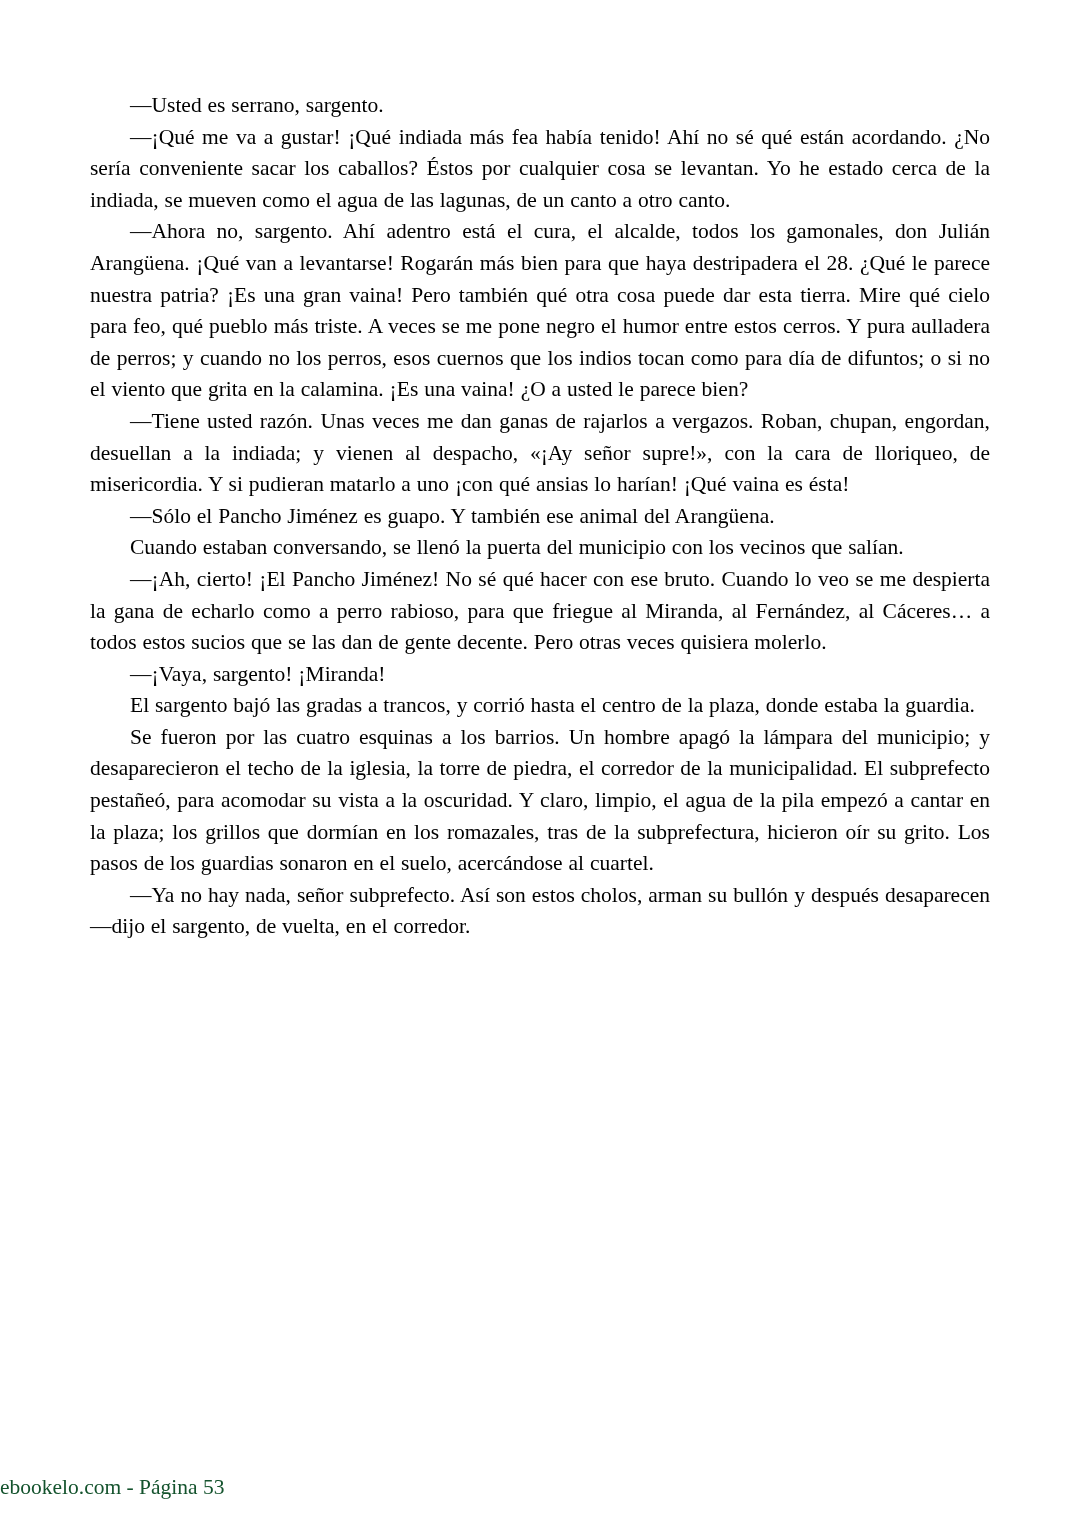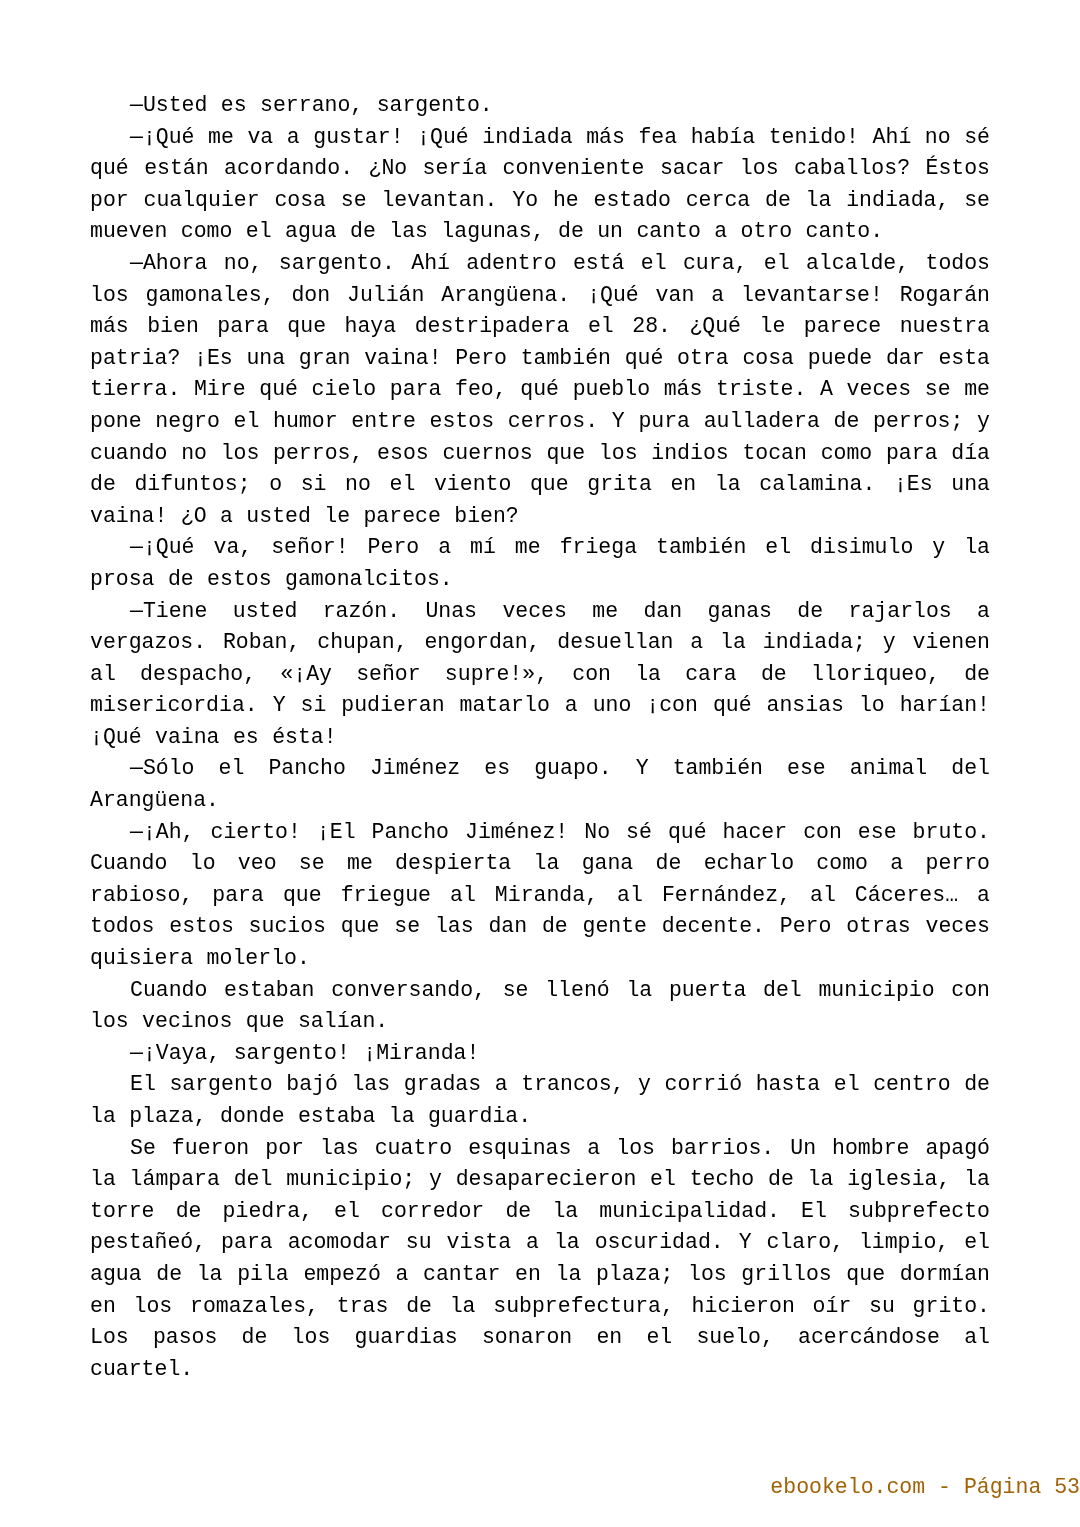--- a/index.html
+++ b/index.html
@@ -14,54 +14,53 @@
     color: #000000;
     position: relative;
     overflow: hidden;
   }
   .page {
     box-sizing: border-box;
     width: 1080px;
     height: 1527px;
     padding: 90px 90px 60px 90px;
     position: relative;
-    font-family: Liberation Mono, monospace;
   }
   .text-block p {
     margin: 0;
     padding: 0;
     font-size: 21.5px;
     line-height: 31.6px;
     text-align: justify;
     text-indent: 40px;
     word-spacing: 0.5px;
   }
   .page-footer {
     position: absolute;
     left: 0;
     bottom: 26px;
     width: 100%;
-    text-align: right;
+    text-align: left;
     font-size: 21.5px;
     line-height: 28px;
-    color: #a16207;
+    color: #14532d;
   }
 </style>
 </head>
 <body>
 
 <div class="page">
   <div class="text-block">
     <p>—Usted es serrano, sargento.</p>
     <p>—¡Qué me va a gustar! ¡Qué indiada más fea había tenido! Ahí no sé qué están acordando. ¿No sería conveniente sacar los caballos? Éstos por cualquier cosa se levantan. Yo he estado cerca de la indiada, se mueven como el agua de las lagunas, de un canto a otro canto.</p>
     <p>—Ahora no, sargento. Ahí adentro está el cura, el alcalde, todos los gamonales, don Julián Arangüena. ¡Qué van a levantarse! Rogarán más bien para que haya destripadera el 28. ¿Qué le parece nuestra patria? ¡Es una gran vaina! Pero también qué otra cosa puede dar esta tierra. Mire qué cielo para feo, qué pueblo más triste. A veces se me pone negro el humor entre estos cerros. Y pura aulladera de perros; y cuando no los perros, esos cuernos que los indios tocan como para día de difuntos; o si no el viento que grita en la calamina. ¡Es una vaina! ¿O a usted le parece bien?</p>
-    <p>—¡Qué va, señor! Pero a mí me friega también el disimulo y la prosa de estos gamonalcitos.</p>
     <p>—Tiene usted razón. Unas veces me dan ganas de rajarlos a vergazos. Roban, chupan, engordan, desuellan a la indiada; y vienen al despacho, «¡Ay señor supre!», con la cara de lloriqueo, de misericordia. Y si pudieran matarlo a uno ¡con qué ansias lo harían! ¡Qué vaina es ésta!</p>
     <p>—Sólo el Pancho Jiménez es guapo. Y también ese animal del Arangüena.</p>
+    <p>Cuando estaban conversando, se llenó la puerta del municipio con los vecinos que salían.</p>
     <p>—¡Ah, cierto! ¡El Pancho Jiménez! No sé qué hacer con ese bruto. Cuando lo veo se me despierta la gana de echarlo como a perro rabioso, para que friegue al Miranda, al Fernández, al Cáceres… a todos estos sucios que se las dan de gente decente. Pero otras veces quisiera molerlo.</p>
-    <p>Cuando estaban conversando, se llenó la puerta del municipio con los vecinos que salían.</p>
     <p>—¡Vaya, sargento! ¡Miranda!</p>
     <p>El sargento bajó las gradas a trancos, y corrió hasta el centro de la plaza, donde estaba la guardia.</p>
     <p>Se fueron por las cuatro esquinas a los barrios. Un hombre apagó la lámpara del municipio; y desaparecieron el techo de la iglesia, la torre de piedra, el corredor de la municipalidad. El subprefecto pestañeó, para acomodar su vista a la oscuridad. Y claro, limpio, el agua de la pila empezó a cantar en la plaza; los grillos que dormían en los romazales, tras de la subprefectura, hicieron oír su grito. Los pasos de los guardias sonaron en el suelo, acercándose al cuartel.</p>
+    <p>—Ya no hay nada, señor subprefecto. Así son estos cholos, arman su bullón y después desaparecen —dijo el sargento, de vuelta, en el corredor.</p>
   </div>
 
   <div class="page-footer">ebookelo.com - Página 53</div>
 </div>
 
 </body></html>

